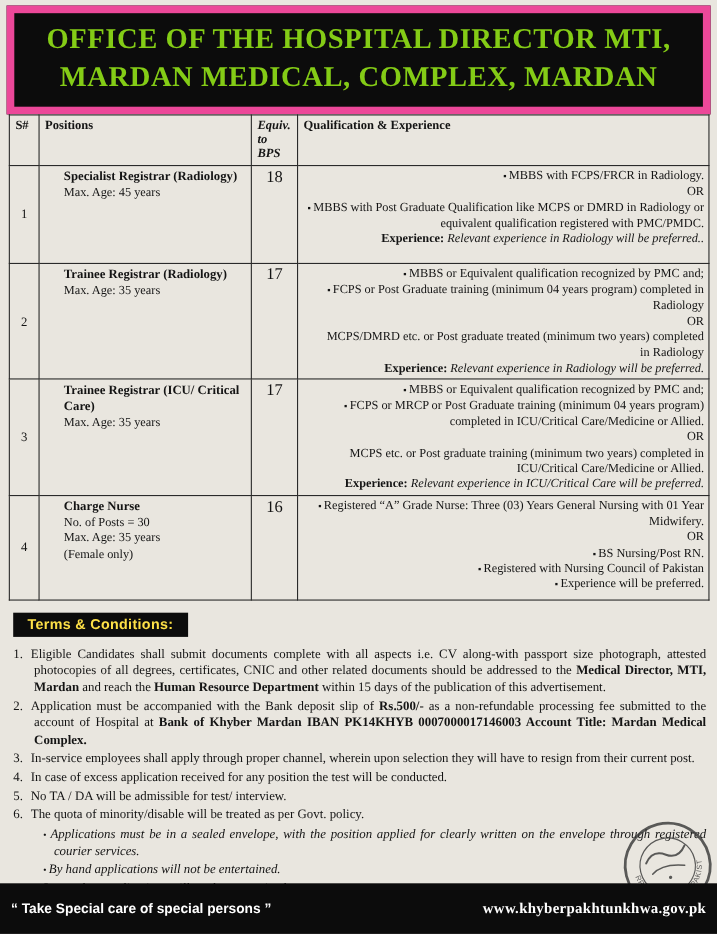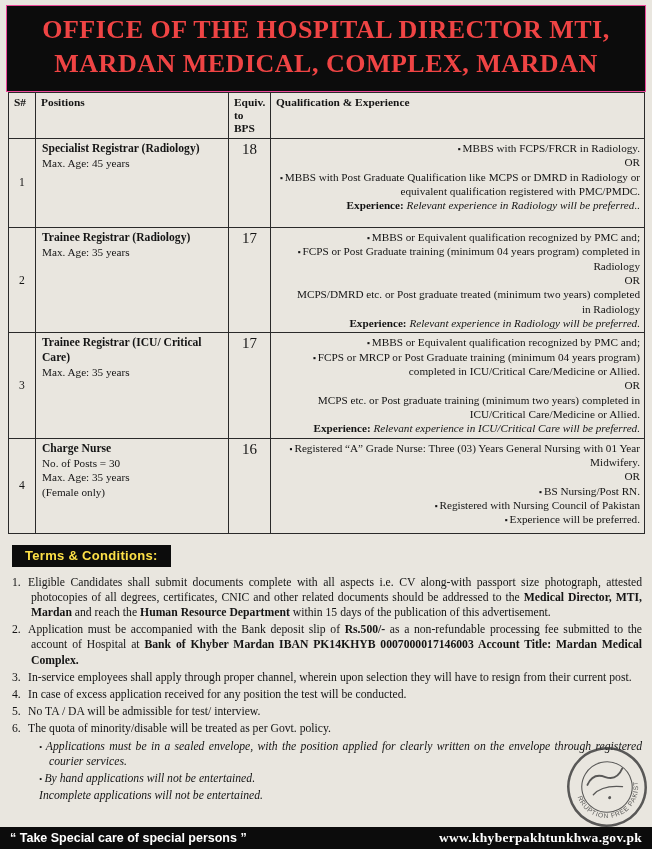--- a/index.html
+++ b/index.html
@@ -4,34 +4,34 @@
 <style>
   html,body{margin:0;padding:0;background:#6e6e6e;}
   .page{
     width:652px;height:849px;position:relative;overflow:hidden;
     background:#e9e6df;color:#141414;
     font-family:"Liberation Serif",serif;
     box-shadow:0 0 4px rgba(0,0,0,.5);
   }
   
   .header{
-    margin:5px 6px 0;background:#0c0c0c;color:#ef4444;
-    text-align:center;padding:7px 20px 9px;border:1px solid #ec4899;
+    margin:5px 6px 0;background:#0c0c0c;color:#84cc16;
+    text-align:center;padding:7px 20px 9px;border:7px solid #ec4899;
   }
   .hline{font-size:26px;font-weight:bold;letter-spacing:.5px;line-height:1.32;}
   
   .intro{margin:7px 9px 5px;font-size:11.6px;line-height:1.3;text-align:justify;}
   
   table.positions{border-collapse:collapse;margin:0 8px;width:636px;table-layout:fixed;font-size:11.2px;}
   .positions th,.positions td{border:1px solid #2a2a2a;vertical-align:top;padding:2px 4px;}
   .positions thead th{font-weight:bold;text-align:left;font-size:11.4px;padding:3px 5px;background:#e9e6df;}
-  th.c-bps{font-size:8.8px;line-height:1.15;padding:2px 2px;font-weight:bold;}
+  th.c-bps{font-size:8.8px;line-height:1.15;padding:2px 2px;font-weight:bold;font-style:italic;}
   td.sn{text-align:center;vertical-align:middle;font-size:11.6px;}
   td.bps{text-align:center;font-size:15px;}
-  .pos-line{line-height:1.3;padding-left:2px;}
+  .pos-line{line-height:1.3;padding-left:2px;margin-left:16px;}
   .pos-title{font-weight:bold;font-size:11.6px;}
   .q-line{line-height:1.28;text-align:right;}
   .q-bullet{padding-left:11px;text-indent:-11px;}
   .q-marker{font-size:8.5px;}
   .q-or{padding-left:48px;}
   .q-plain{padding-left:11px;}
   .q-exp b{font-weight:bold;}
   .q-exp i{font-style:italic;}
   .positions tbody tr:nth-child(1) td{height:84px;}
   .positions tbody tr:nth-child(2) td{height:100px;}
@@ -45,21 +45,21 @@
   }
   .terms{margin:8px 10px 0 12px;font-size:11.7px;line-height:1.3;text-align:justify;}
   .term-item{padding-left:19px;text-indent:-19px;margin-bottom:2px;}
   .term-num{display:inline-block;width:16px;text-indent:0;}
   .term-sub{padding-left:37px;text-indent:-10px;font-style:italic;margin-bottom:2px;}
   .sub-marker{font-size:9px;}
   .seal{position:absolute;right:3px;bottom:20px;width:84px;height:84px;transform:rotate(-14deg);opacity:.82;}
   
   .bottom-bar{
     position:absolute;left:0;right:0;bottom:0;height:22px;background:#0c0c0c;color:#fff;
-    display:flex;align-items:center;justify-content:space-between;padding:0 10px;
+    display:flex;align-items:center;justify-content:space-between;padding:12px 10px;
   }
   .quote{font-family:"Liberation Sans",sans-serif;font-weight:bold;font-size:12.5px;}
   .url{font-family:"Liberation Serif",serif;font-weight:bold;font-size:13.5px;letter-spacing:.3px;}
 </style>
 </head>
 <body>
 
 <div class="page">
 
   <div class="header">

